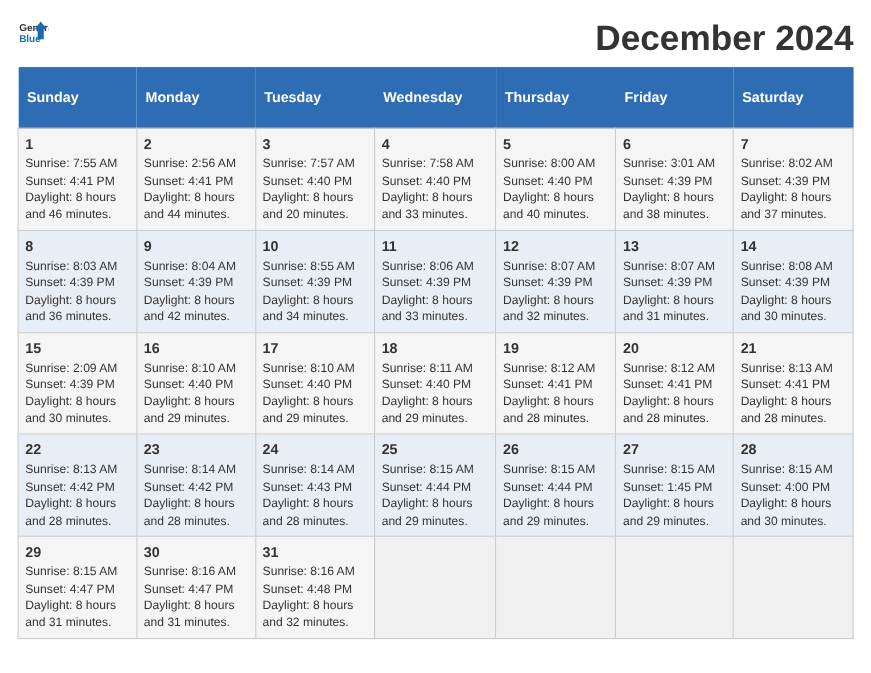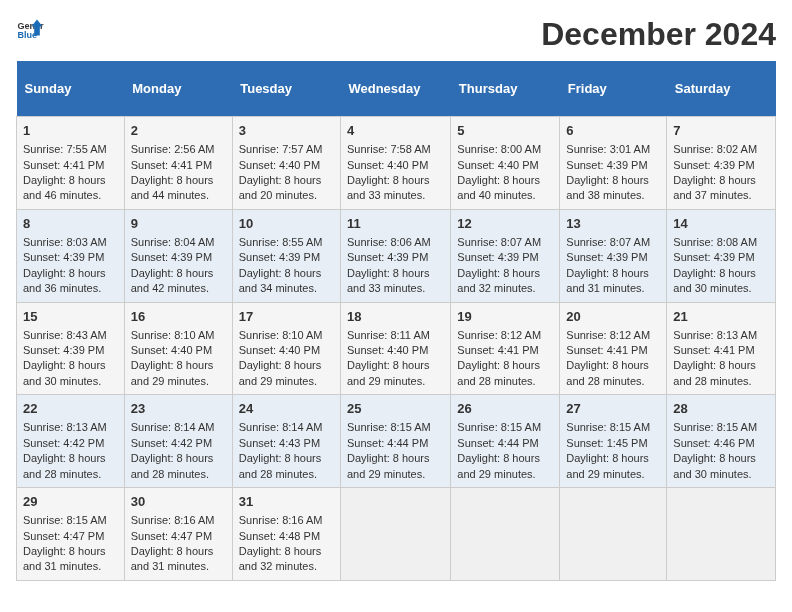--- a/index.html
+++ b/index.html
@@ -116,36 +116,36 @@
       <tr>
         <td><span class="day-num">8</span><span>Sunrise: 8:03 AM</span><br><span>Sunset: 4:39 PM</span><br><span>Daylight: 8 hours and 36 minutes.</span></td>
         <td><span class="day-num">9</span><span>Sunrise: 8:04 AM</span><br><span>Sunset: 4:39 PM</span><br><span>Daylight: 8 hours and 42 minutes.</span></td>
         <td><span class="day-num">10</span><span>Sunrise: 8:55 AM</span><br><span>Sunset: 4:39 PM</span><br><span>Daylight: 8 hours and 34 minutes.</span></td>
         <td><span class="day-num">11</span><span>Sunrise: 8:06 AM</span><br><span>Sunset: 4:39 PM</span><br><span>Daylight: 8 hours and 33 minutes.</span></td>
         <td><span class="day-num">12</span><span>Sunrise: 8:07 AM</span><br><span>Sunset: 4:39 PM</span><br><span>Daylight: 8 hours and 32 minutes.</span></td>
         <td><span class="day-num">13</span><span>Sunrise: 8:07 AM</span><br><span>Sunset: 4:39 PM</span><br><span>Daylight: 8 hours and 31 minutes.</span></td>
         <td><span class="day-num">14</span><span>Sunrise: 8:08 AM</span><br><span>Sunset: 4:39 PM</span><br><span>Daylight: 8 hours and 30 minutes.</span></td>
       </tr>
       <tr>
-        <td><span class="day-num">15</span><span>Sunrise: 8:43 AM</span><br><span>Sunset: 4:39 PM</span><br><span>Daylight: 8 hours and 30 minutes.</span></td>
+        <td><span class="day-num">15</span><span>Sunrise: 2:09 AM</span><br><span>Sunset: 4:39 PM</span><br><span>Daylight: 8 hours and 30 minutes.</span></td>
         <td><span class="day-num">16</span><span>Sunrise: 8:10 AM</span><br><span>Sunset: 4:40 PM</span><br><span>Daylight: 8 hours and 29 minutes.</span></td>
         <td><span class="day-num">17</span><span>Sunrise: 8:10 AM</span><br><span>Sunset: 4:40 PM</span><br><span>Daylight: 8 hours and 29 minutes.</span></td>
         <td><span class="day-num">18</span><span>Sunrise: 8:11 AM</span><br><span>Sunset: 4:40 PM</span><br><span>Daylight: 8 hours and 29 minutes.</span></td>
         <td><span class="day-num">19</span><span>Sunrise: 8:12 AM</span><br><span>Sunset: 4:41 PM</span><br><span>Daylight: 8 hours and 28 minutes.</span></td>
         <td><span class="day-num">20</span><span>Sunrise: 8:12 AM</span><br><span>Sunset: 4:41 PM</span><br><span>Daylight: 8 hours and 28 minutes.</span></td>
         <td><span class="day-num">21</span><span>Sunrise: 8:13 AM</span><br><span>Sunset: 4:41 PM</span><br><span>Daylight: 8 hours and 28 minutes.</span></td>
       </tr>
       <tr>
         <td><span class="day-num">22</span><span>Sunrise: 8:13 AM</span><br><span>Sunset: 4:42 PM</span><br><span>Daylight: 8 hours and 28 minutes.</span></td>
         <td><span class="day-num">23</span><span>Sunrise: 8:14 AM</span><br><span>Sunset: 4:42 PM</span><br><span>Daylight: 8 hours and 28 minutes.</span></td>
         <td><span class="day-num">24</span><span>Sunrise: 8:14 AM</span><br><span>Sunset: 4:43 PM</span><br><span>Daylight: 8 hours and 28 minutes.</span></td>
         <td><span class="day-num">25</span><span>Sunrise: 8:15 AM</span><br><span>Sunset: 4:44 PM</span><br><span>Daylight: 8 hours and 29 minutes.</span></td>
         <td><span class="day-num">26</span><span>Sunrise: 8:15 AM</span><br><span>Sunset: 4:44 PM</span><br><span>Daylight: 8 hours and 29 minutes.</span></td>
         <td><span class="day-num">27</span><span>Sunrise: 8:15 AM</span><br><span>Sunset: 1:45 PM</span><br><span>Daylight: 8 hours and 29 minutes.</span></td>
-        <td><span class="day-num">28</span><span>Sunrise: 8:15 AM</span><br><span>Sunset: 4:46 PM</span><br><span>Daylight: 8 hours and 30 minutes.</span></td>
+        <td><span class="day-num">28</span><span>Sunrise: 8:15 AM</span><br><span>Sunset: 4:00 PM</span><br><span>Daylight: 8 hours and 30 minutes.</span></td>
       </tr>
       <tr>
         <td><span class="day-num">29</span><span>Sunrise: 8:15 AM</span><br><span>Sunset: 4:47 PM</span><br><span>Daylight: 8 hours and 31 minutes.</span></td>
         <td><span class="day-num">30</span><span>Sunrise: 8:16 AM</span><br><span>Sunset: 4:47 PM</span><br><span>Daylight: 8 hours and 31 minutes.</span></td>
         <td><span class="day-num">31</span><span>Sunrise: 8:16 AM</span><br><span>Sunset: 4:48 PM</span><br><span>Daylight: 8 hours and 32 minutes.</span></td>
         <td class="empty"></td>
         <td class="empty"></td>
         <td class="empty"></td>
         <td class="empty"></td>
       </tr>

